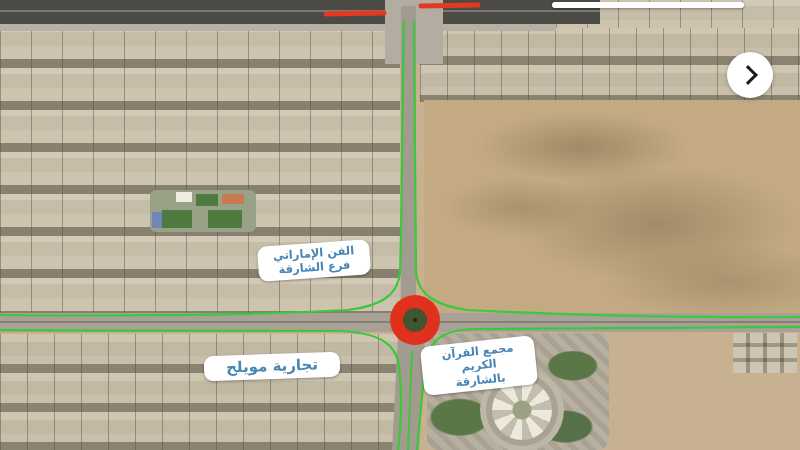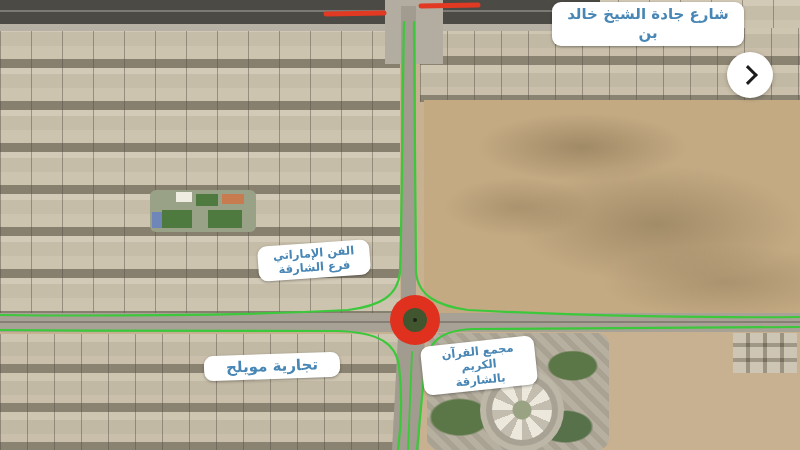--- a/index.html
+++ b/index.html
@@ -163,21 +163,20 @@
     <path class="route-edge" d="M 800,327 C 660,328 540,329 474,329 C 440,330 428,342 425,366 C 422,395 420,420 417,450"></path>
     <path class="route-median" d="M 412,352 L 408,450"></path>
     <line class="congestion" x1="326" y1="14" x2="384" y2="13"></line>
     <line class="congestion" x1="421" y1="6" x2="478" y2="5"></line>
     <circle cx="415" cy="320" r="25" style="fill:var(--roundabout-red)"></circle>
     <circle cx="415" cy="320" r="12" style="fill:var(--roundabout-green)"></circle>
     <circle cx="415" cy="320" r="2" fill="#1e2218"></circle>
   </svg>
 
   <div class="map-label big" style="left:552px;top:2px;width:176px;" dir="rtl">
-    <div>شارع جادة الشيخ خالد بن</div>
   </div>
 
   <div class="map-label small" style="left:258px;top:243px;width:96px;transform:rotate(-4deg);" dir="rtl">
     <div>الفن الإماراتي</div>
     <div>فرع الشارقة</div>
   </div>
 
   <div class="map-label big" style="left:204px;top:354px;width:120px;transform:rotate(-2deg);" dir="rtl">
     <div>تجارية مويلح</div>
   </div>

